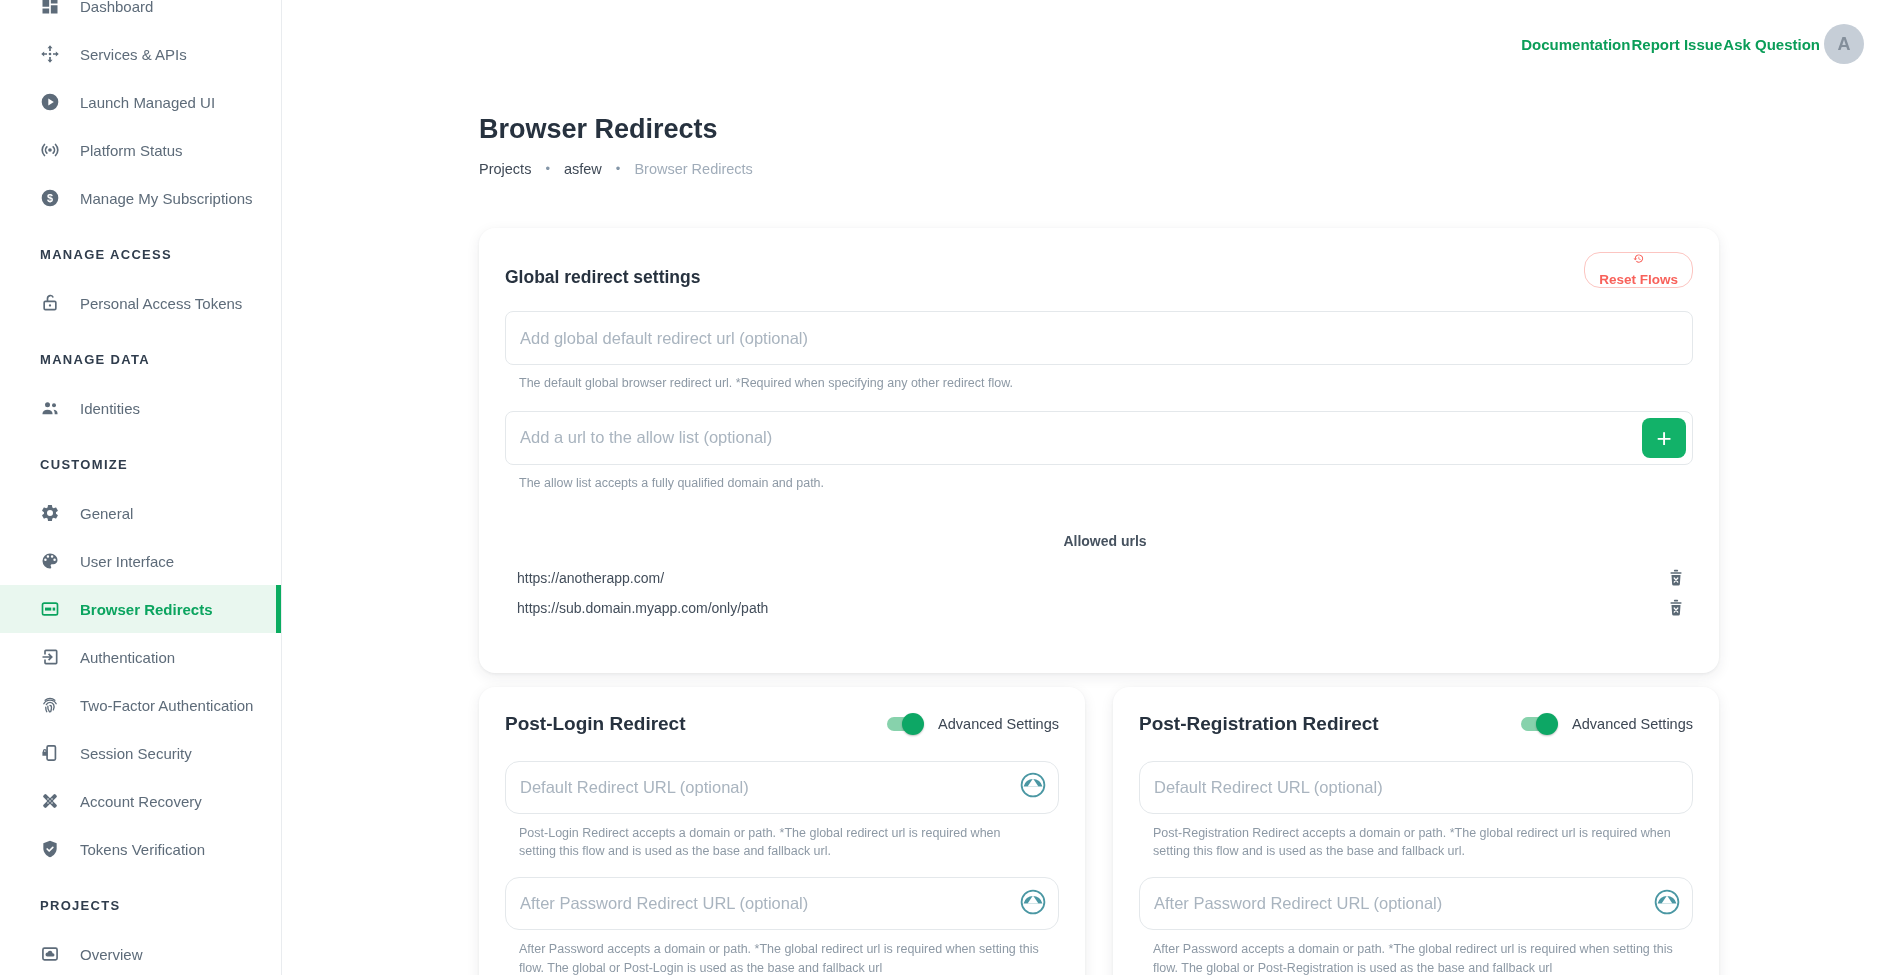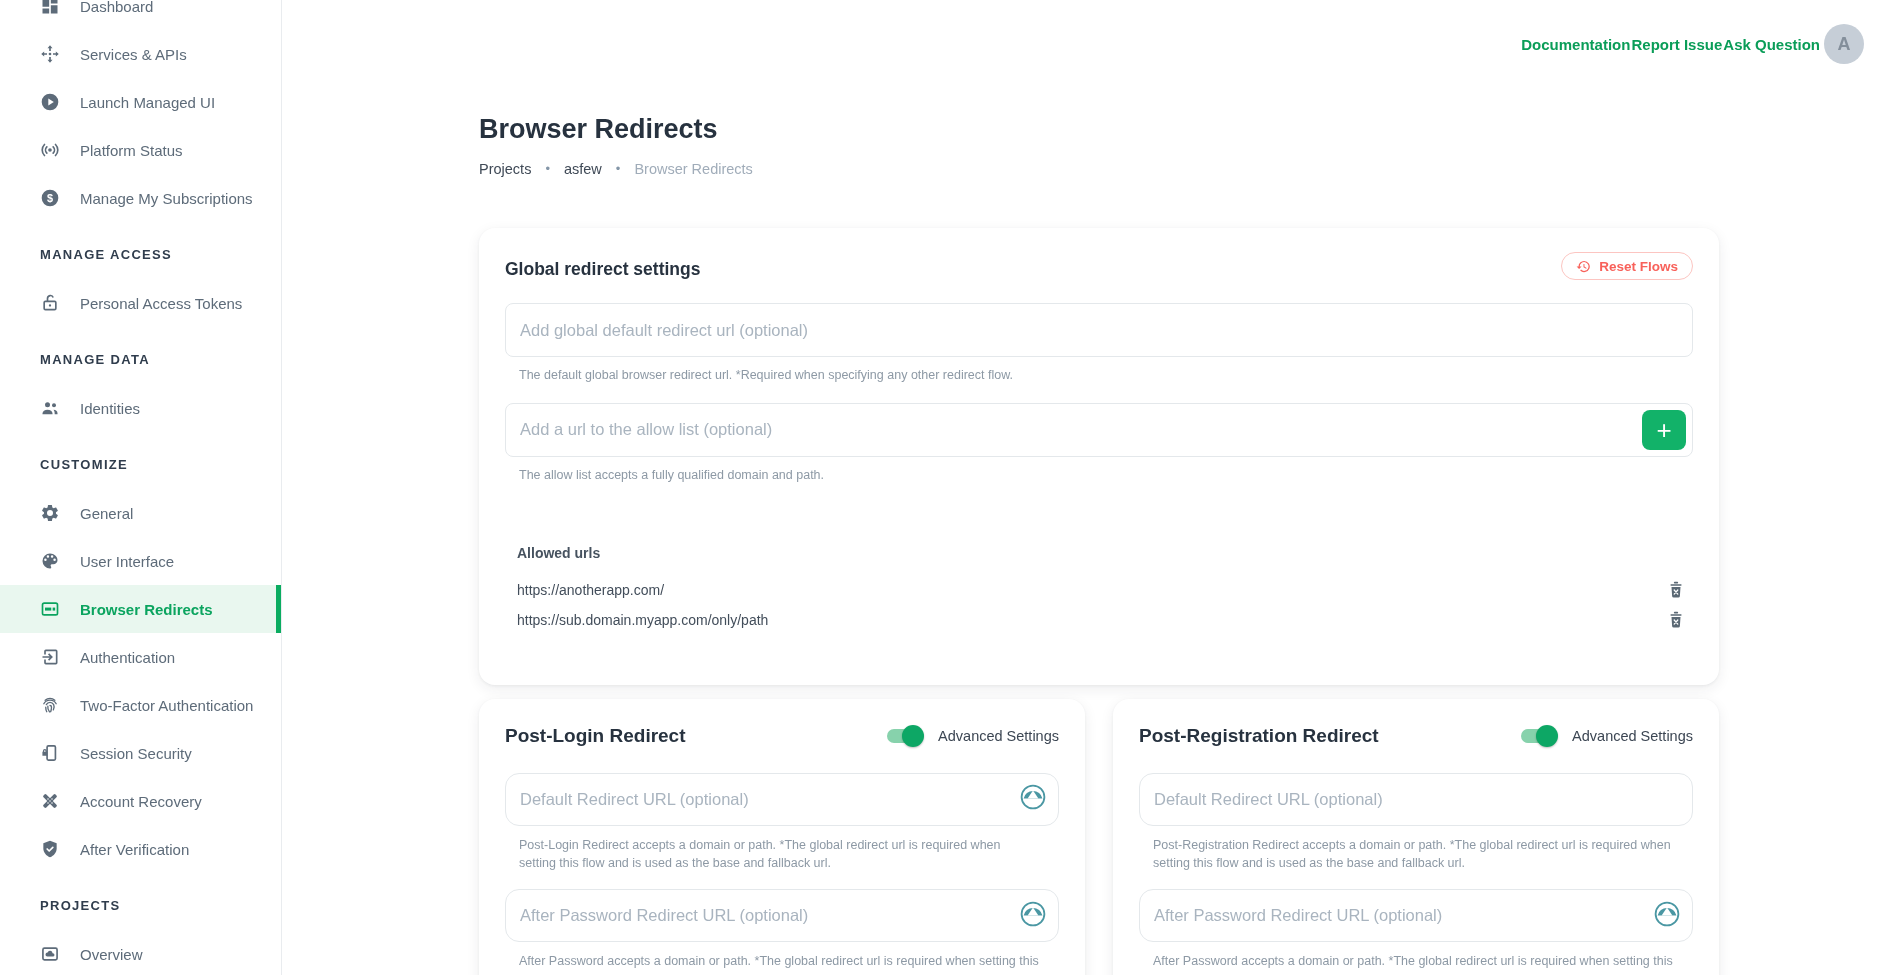--- a/index.html
+++ b/index.html
@@ -37,38 +37,38 @@
   .breadcrumb .sep { color:#8496a8; font-size:13px; }
   .breadcrumb .current { color:#a0acb9; }
 
   .card { background:#fff; border-radius:16px;
     box-shadow:0 1px 3px rgba(33,43,54,.06), 0 4px 14px rgba(33,43,54,.08); }
   .card-global { margin-top:50px; padding:24px 26px 50px 26px; }
   .card-head { display:flex; justify-content:space-between; align-items:flex-end; margin-bottom:23px; }
   .card-title { font-size:17.5px; font-weight:bold; color:#27323f; }
 
   .reset-btn { display:inline-flex; align-items:center; gap:8px; background:#fff;
-    border:1px solid #fcc5c1; color:#f8615a; border-radius:16px; height:28px;
+    border:1px solid #fcc5c1; color:#f8615a; border-radius:16px; height:36px;
     padding:0 14px; font-size:13.5px; font-weight:bold; cursor:pointer;
-    font-family:inherit; }
+    font-family:inherit;flex-direction:column; }
   .reset-btn svg { width:15px; height:15px; }
 
   .text-input { border:1px solid #e4e8eb; border-radius:8px; height:54px;
     display:flex; align-items:center; padding:0 6px 0 14px; background:#fff; }
   .text-input input { flex:1; border:none; outline:none; font-size:16.5px;
     font-family:inherit; color:#3f4956; background:transparent; }
   .text-input input::placeholder { color:#a9b4bf; }
   .helper { font-size:12.5px; color:#8d99a5; margin:9px 0 0 14px; line-height:1.5; }
   .field + .field { margin-top:18px; }
 
   .plus-btn { width:44px; height:40px; border:none; border-radius:8px; background:#12b269;
     color:#fff; font-size:26px; line-height:1; display:flex; align-items:center;
     justify-content:center; cursor:pointer; flex:none; font-family:inherit; }
 
-  .allowed { margin-top:60px; padding-left:12px; }
+  .allowed { margin-top:40px; padding-left:12px;text-align:center; }
   .allowed-title { font-size:14px; font-weight:bold; color:#46525f; }
   .url-list { margin-top:14px; }
   .url-row { display:flex; justify-content:space-between; align-items:center; height:30px; }
   .url-text { font-size:14px; color:#424d5a; }
   .trash-btn { background:none; border:none; cursor:pointer; padding:0; margin-right:8px;
     display:flex; align-items:center; }
   .trash-btn svg { width:18px; height:20px; }
 
   
   .flow-row { display:grid; grid-template-columns:1fr 1fr; gap:28px; margin-top:14px; }
@@ -230,21 +230,21 @@
       </span>
     <span class="lbl">Account Recovery</span>
   </div>
     <div class="side-item">
     <span class="icn">
         <svg viewBox="0 0 24 24">
           <path d="M12 2l8 3v6.2c0 4.9-3.4 9.2-8 10.8-4.6-1.6-8-5.9-8-10.8V5l8-3z" fill="currentColor"></path>
           <path d="M8.6 12l2.4 2.4 4.4-4.4" fill="none" stroke="#fff" stroke-width="2" stroke-linecap="round" stroke-linejoin="round"></path>
         </svg>
       </span>
-    <span class="lbl">After Verification</span>
+    <span class="lbl">Tokens Verification</span>
   </div>
     <div class="side-header">PROJECTS</div>
     <div class="side-item">
     <span class="icn">
         <svg viewBox="0 0 24 24">
           <rect x="3.5" y="5" width="17" height="14" rx="1.8" fill="none" stroke="currentColor" stroke-width="2"></rect>
           <path d="M8.9 15a2.4 2.4 0 0 1 .2-4.8 3.1 3.1 0 0 1 6 .9h.3a1.95 1.95 0 0 1 0 3.9H8.9z" fill="currentColor"></path>
         </svg>
       </span>
     <span class="lbl">Overview</span>

